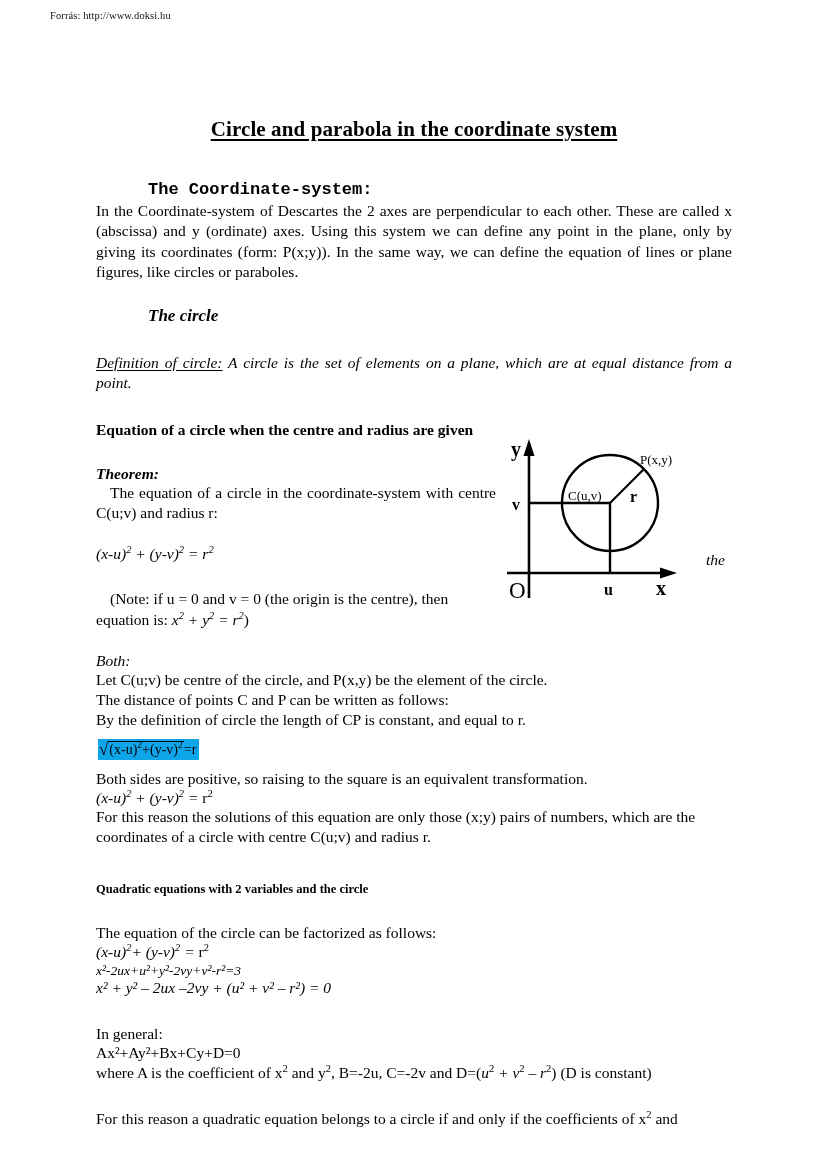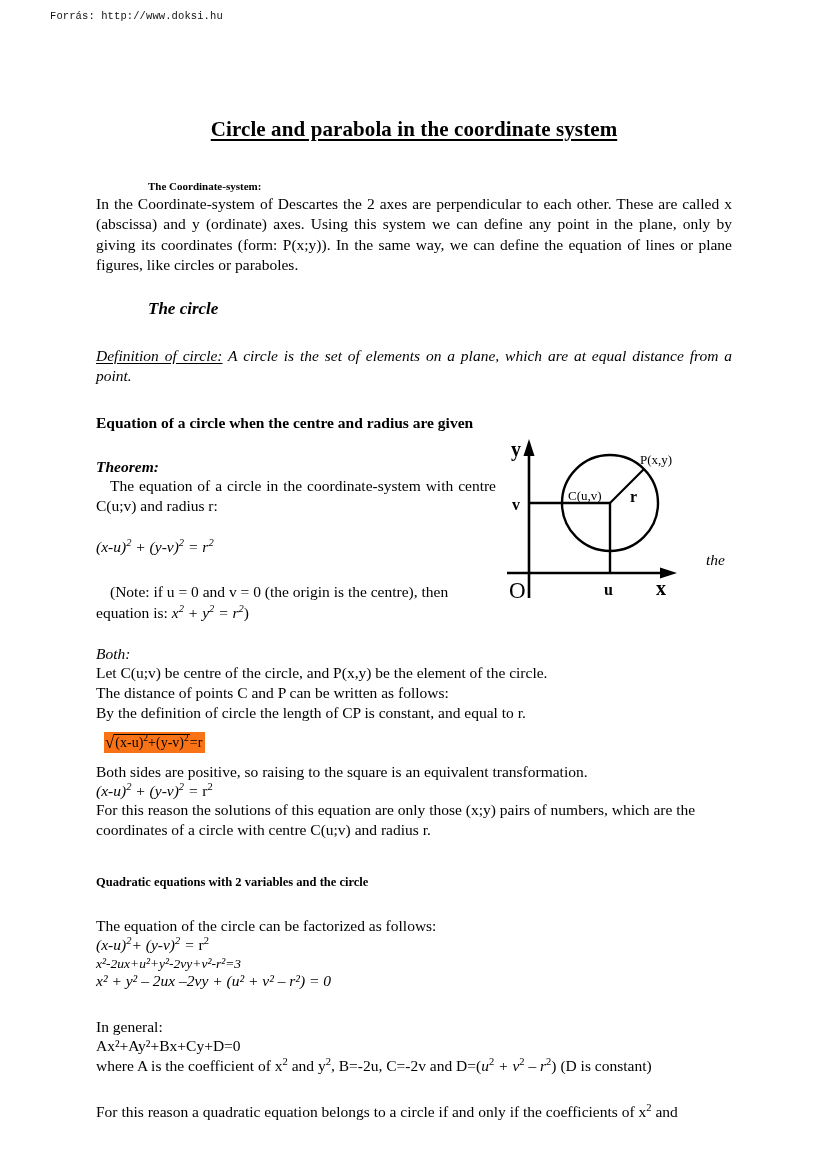--- a/index.html
+++ b/index.html
@@ -20,21 +20,21 @@
     position: absolute;
     inset: 0;
     background: #ffffff;
   }
 
   
   .source-header {
     position: absolute;
     left: 14px;
     top: 10px;
-    font-family: Liberation Mono, monospace;
+    font-family: Liberation Serif, serif;
     font-size: 10.5px;
     color: #111111;
     letter-spacing: .1px;
     white-space: nowrap;
     padding-left: 36px;
   }
 
   
   .content {
     position: absolute;
@@ -49,22 +49,23 @@
     font-weight: bold;
     text-decoration: underline;
     text-underline-offset: 3px;
     letter-spacing: .1px;
     margin: 0 0 38px 0;
     line-height: 1.25;
   }
 
   .sub-head {
     font-weight: bold;
-    font-size: 11px;
+    font-size: 17px;
     margin: 0 0 2px 52px;
+    font-family: Liberation Mono, monospace;
   }
 
   p.body-text {
     font-size: 15.5px;
     line-height: 1.30;
     text-align: justify;
     margin: 0;
   }
 
   .section-title {
@@ -150,23 +151,23 @@
 
   .proof-line {
     font-size: 15.5px;
     line-height: 1.30;
     margin: 0;
   }
 
   
   .eq-object {
     display: inline-block;
-    background: #f97316;
+    background: #0ea5e9;
     padding: 1px 3px 0 1px;
-    margin: 9px 0 3px 8px;
+    margin: 9px 0 3px 2px;
     font-size: 14px;
     white-space: nowrap;
   }
   .radical {
     display: inline-block;
     position: relative;
   }
   .radical > .rad-sign {
     font-size: 17px;
     vertical-align: -1px;

